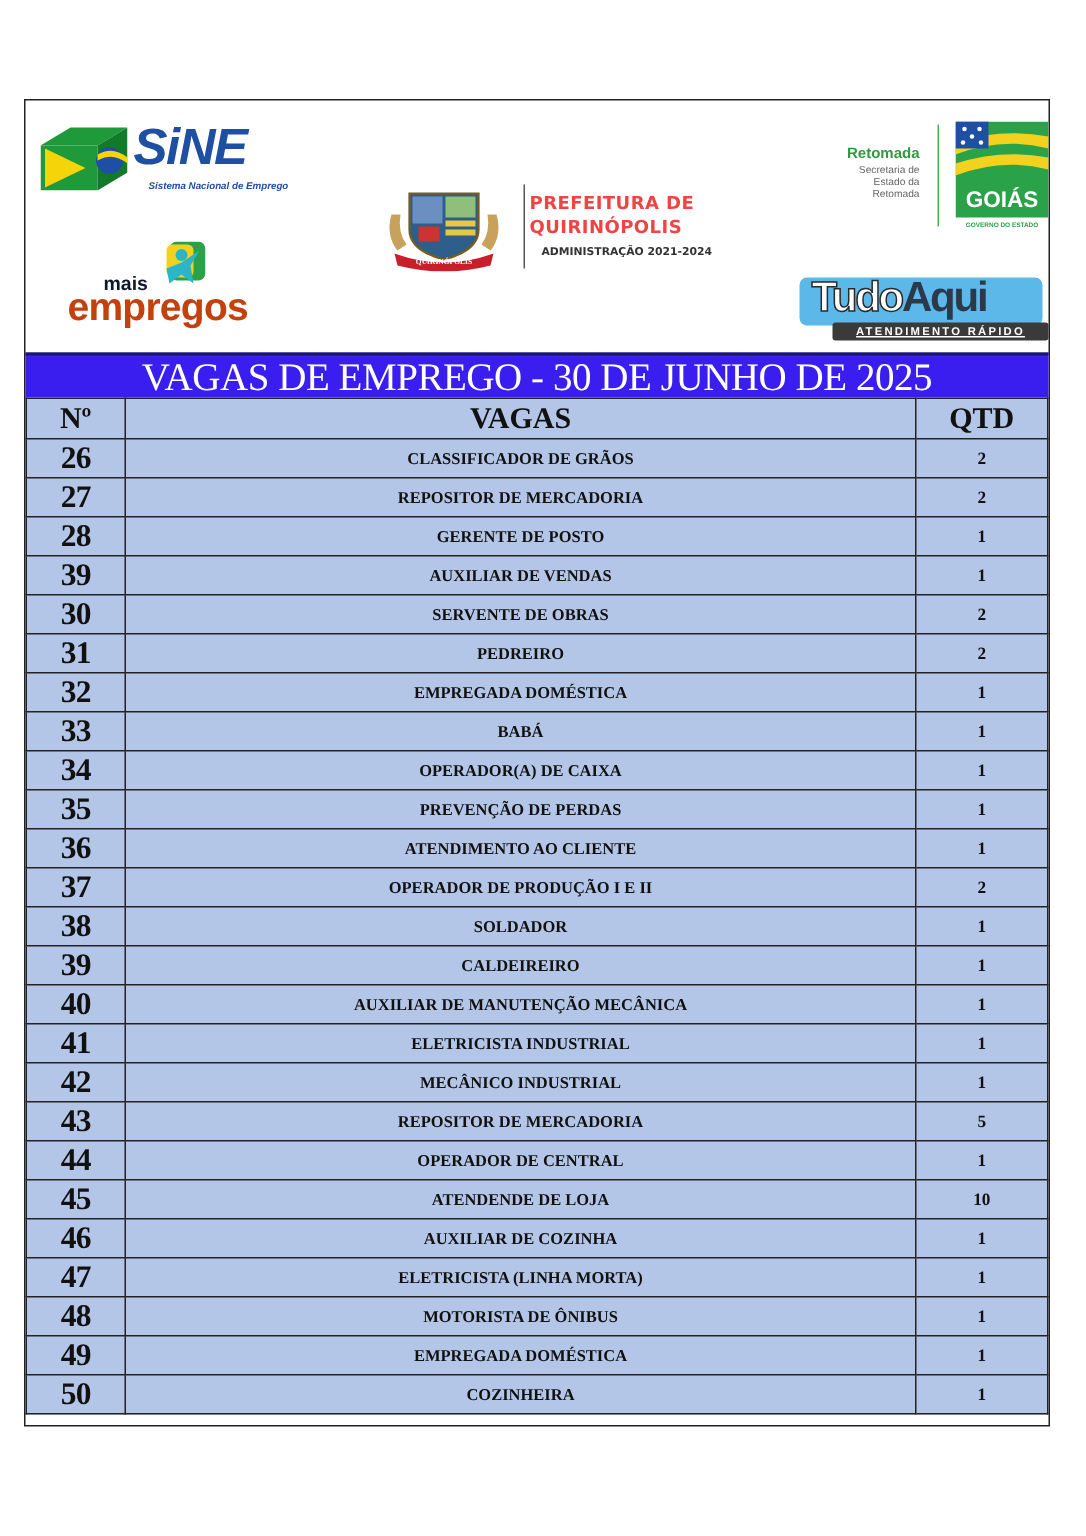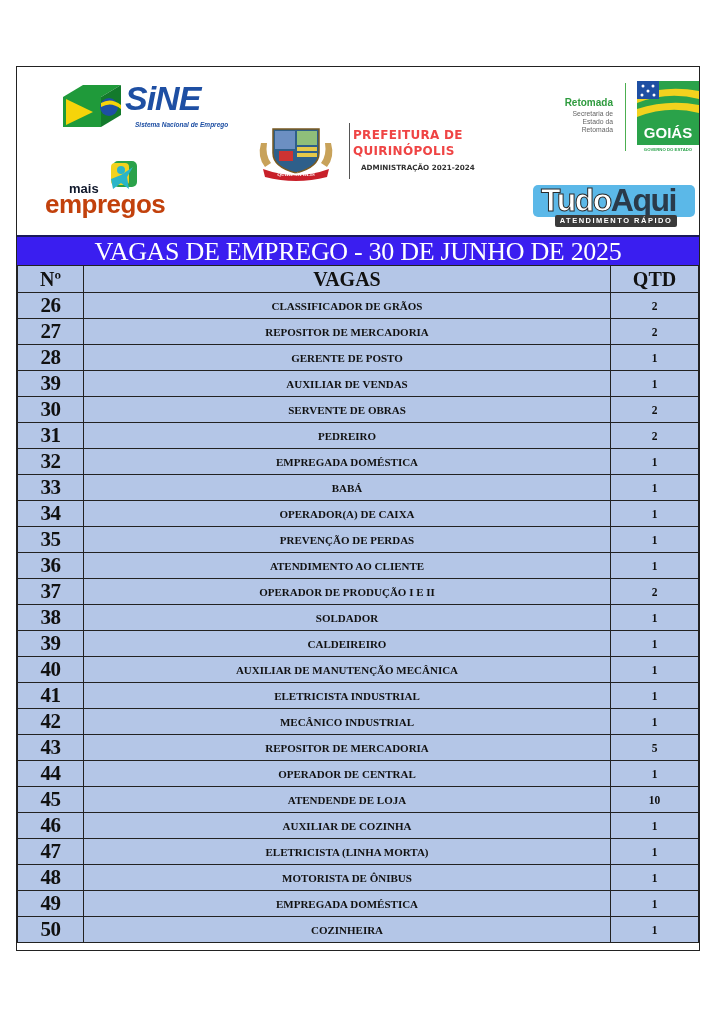--- a/index.html
+++ b/index.html
@@ -1,21 +1,21 @@
 <!DOCTYPE html>
 <html><head>
 <meta charset="utf-8">
 <style>
   html, body { margin:0; padding:0; background:#ffffff; }
   body { width:724px; height:1024px; position:relative; overflow:hidden; font-family:"Liberation Serif", serif; }
   .sheet { position:absolute; left:16px; top:66px; width:684px; height:885px; border:1.5px solid #222; box-sizing:border-box; background:#fff; }
   .header-area { position:absolute; left:0; top:0; width:100%; height:168px; }
 
   
-  .sine { position:absolute; left:10px; top:14px; width:180px; height:52px;margin-left:36px; }
+  .sine { position:absolute; left:10px; top:14px; width:180px; height:52px; }
   .sine-flag { position:absolute; left:0; top:2px; width:58px; height:44px; }
   .sine-word { position:absolute; left:62px; top:-2px; font-family:"Liberation Sans", sans-serif; font-weight:bold; font-style:italic; font-size:34px; color:#1e4fa3; letter-spacing:-1px; }
   .sine-sub { position:absolute; left:72px; top:40px; font-family:"Liberation Sans", sans-serif; font-weight:bold; font-style:italic; font-size:6.5px; color:#1e4fa3; white-space:nowrap; }
 
   
   .mais { position:absolute; left:28px; top:94px; width:140px; height:60px; }
   .mais-icon { position:absolute; left:62px; top:0; width:30px; height:30px; }
   .mais-small { position:absolute; left:24px; top:20px; font-family:"Liberation Sans", sans-serif; font-weight:bold; font-size:13px; color:#0f172a; }
   .mais-big { position:absolute; left:0; top:28px; font-family:"Liberation Sans", sans-serif; font-weight:bold; font-size:26px; color:#c2410c; letter-spacing:-0.5px; }
 
@@ -29,24 +29,24 @@
 
   
   .ret-title { position:absolute; left:530px; top:30px; font-family:"Liberation Sans", sans-serif; font-weight:bold; font-size:10px; color:#2e9b3e; text-align:right; width:66px; }
   .ret-sub { position:absolute; left:530px; top:43px; font-family:"Liberation Sans", sans-serif; font-size:6.8px; color:#666; text-align:right; width:66px; line-height:8px; }
   .ret-div { position:absolute; left:608px; top:16px; width:1px; height:68px; background:#4caf50; }
   .goias { position:absolute; left:620px; top:14px; width:62px; height:72px; }
 
   
   .tudo { position:absolute; left:516px; top:118px; width:162px; height:46px; }
   .tudo-box { position:absolute; left:0; top:0; width:162px; height:32px; background:#5bb8e8; border-radius:5px; }
-  .tudo-word { position:absolute; left:8px; top:-3px; font-family:"Liberation Sans", sans-serif; font-weight:bold; font-size:32px; letter-spacing:-1.5px; }
+  .tudo-word { position:absolute; left:8px; top:-3px; font-family:"Liberation Sans", sans-serif; font-weight:bold; font-size:28px; letter-spacing:-1.5px; }
   .tudo-word .t1 { color:#ffffff; -webkit-text-stroke:1px #2a2a2a; }
   .tudo-word .t2 { color:#2a3a4a; }
-  .tudo-tag { position:absolute; left:22px; top:30px; width:122px; height:12px; background:#3a3a3a; border-radius:2px; color:#fff; font-family:"Liberation Sans", sans-serif; font-weight:bold; font-size:7.5px; letter-spacing:1.5px; text-align:center; line-height:12px; }
+  .tudo-tag { position:absolute; left:22px; top:30px; width:144px; height:12px; background:#3a3a3a; border-radius:2px; color:#fff; font-family:"Liberation Sans", sans-serif; font-weight:bold; font-size:7.5px; letter-spacing:1.5px; text-align:center; line-height:12px;text-decoration:underline; }
 
   
   .title-bar { position:absolute; left:0; top:168px; width:100%; height:30px; background:#3a1ef0; border-top:2px solid #1a1a5a; box-sizing:border-box; color:#ffffff; font-family:"Liberation Serif", serif; font-size:26px; text-align:center; line-height:29px; white-space:nowrap; letter-spacing:-0.3px; }
 
   
   table.vagas { position:absolute; left:0; top:198px; width:100%; border-collapse:collapse; table-layout:fixed; background:#b4c6e7; }
   table.vagas th, table.vagas td { border:1.5px solid #222; padding:0; text-align:center; color:#111; font-family:"Liberation Serif", serif; font-weight:bold; }
   table.vagas th { height:26px; font-size:20px; }
   table.vagas td { height:24.8px; }
   col.c-num { width:66px; }

